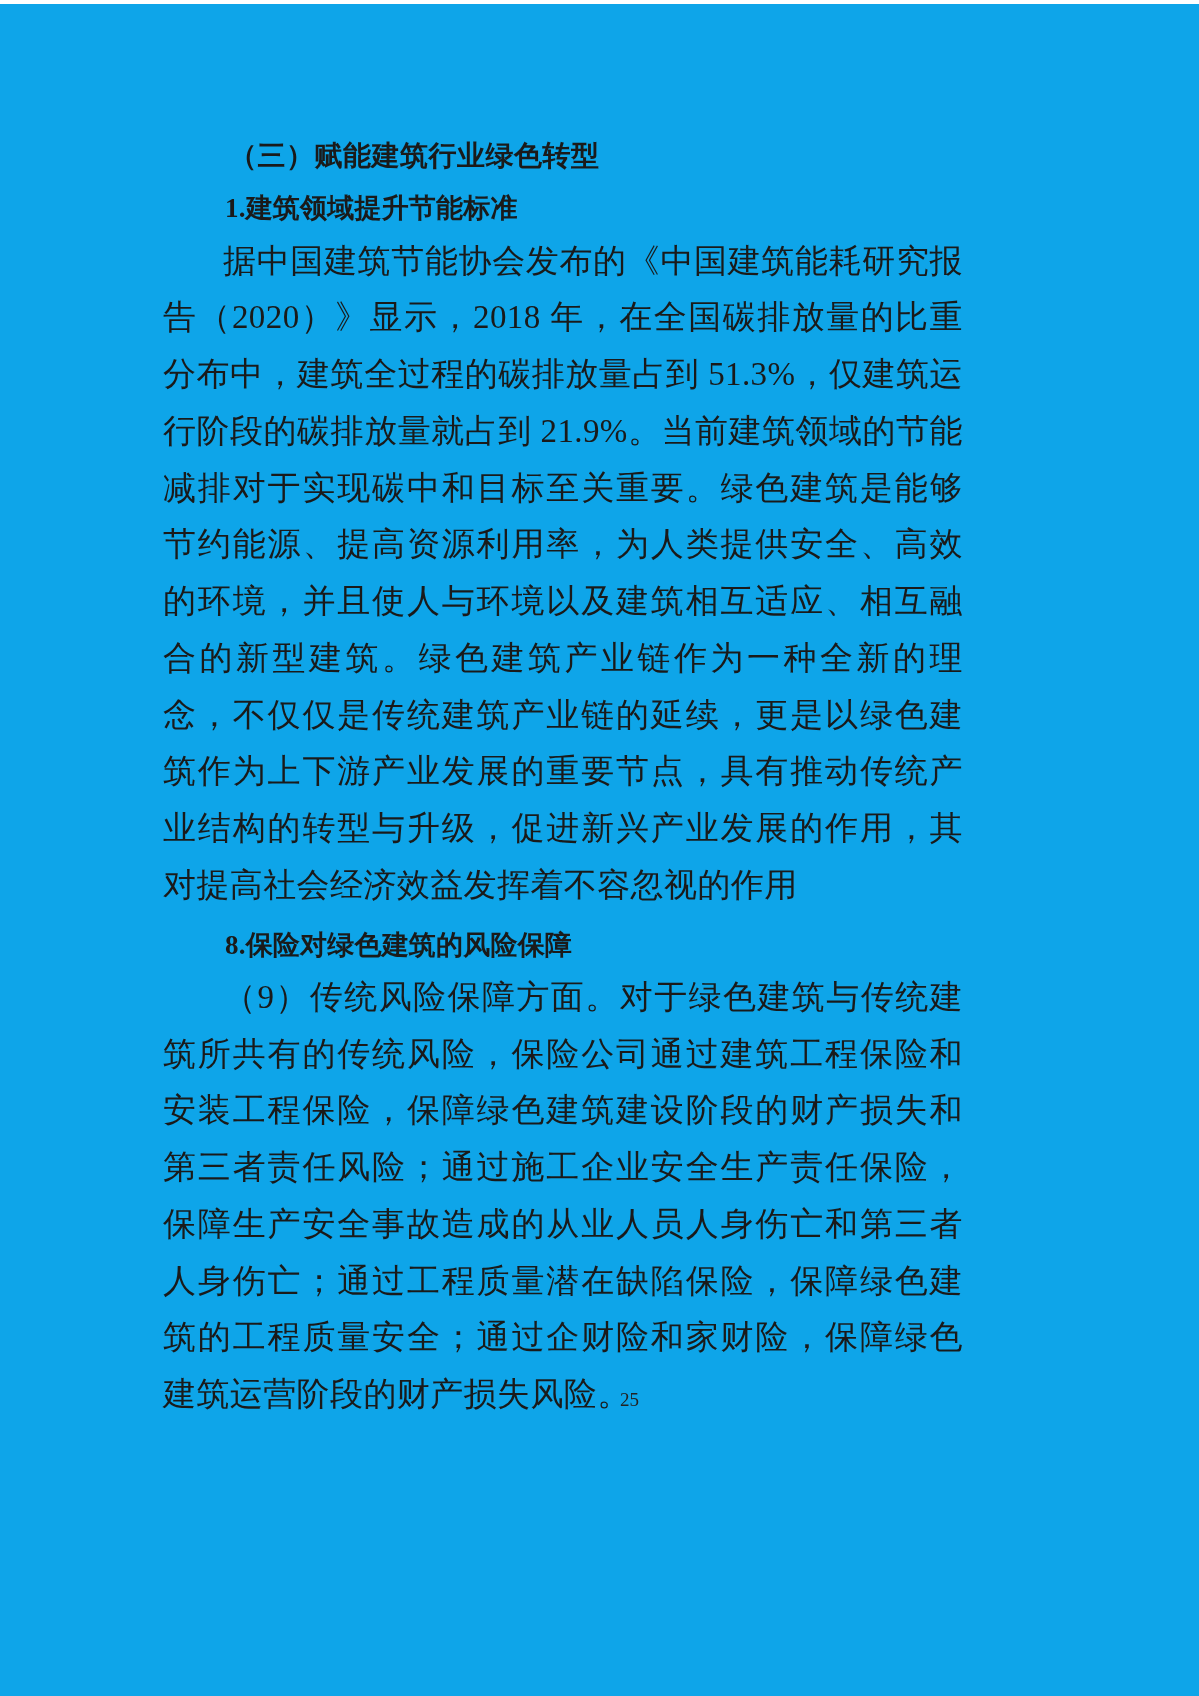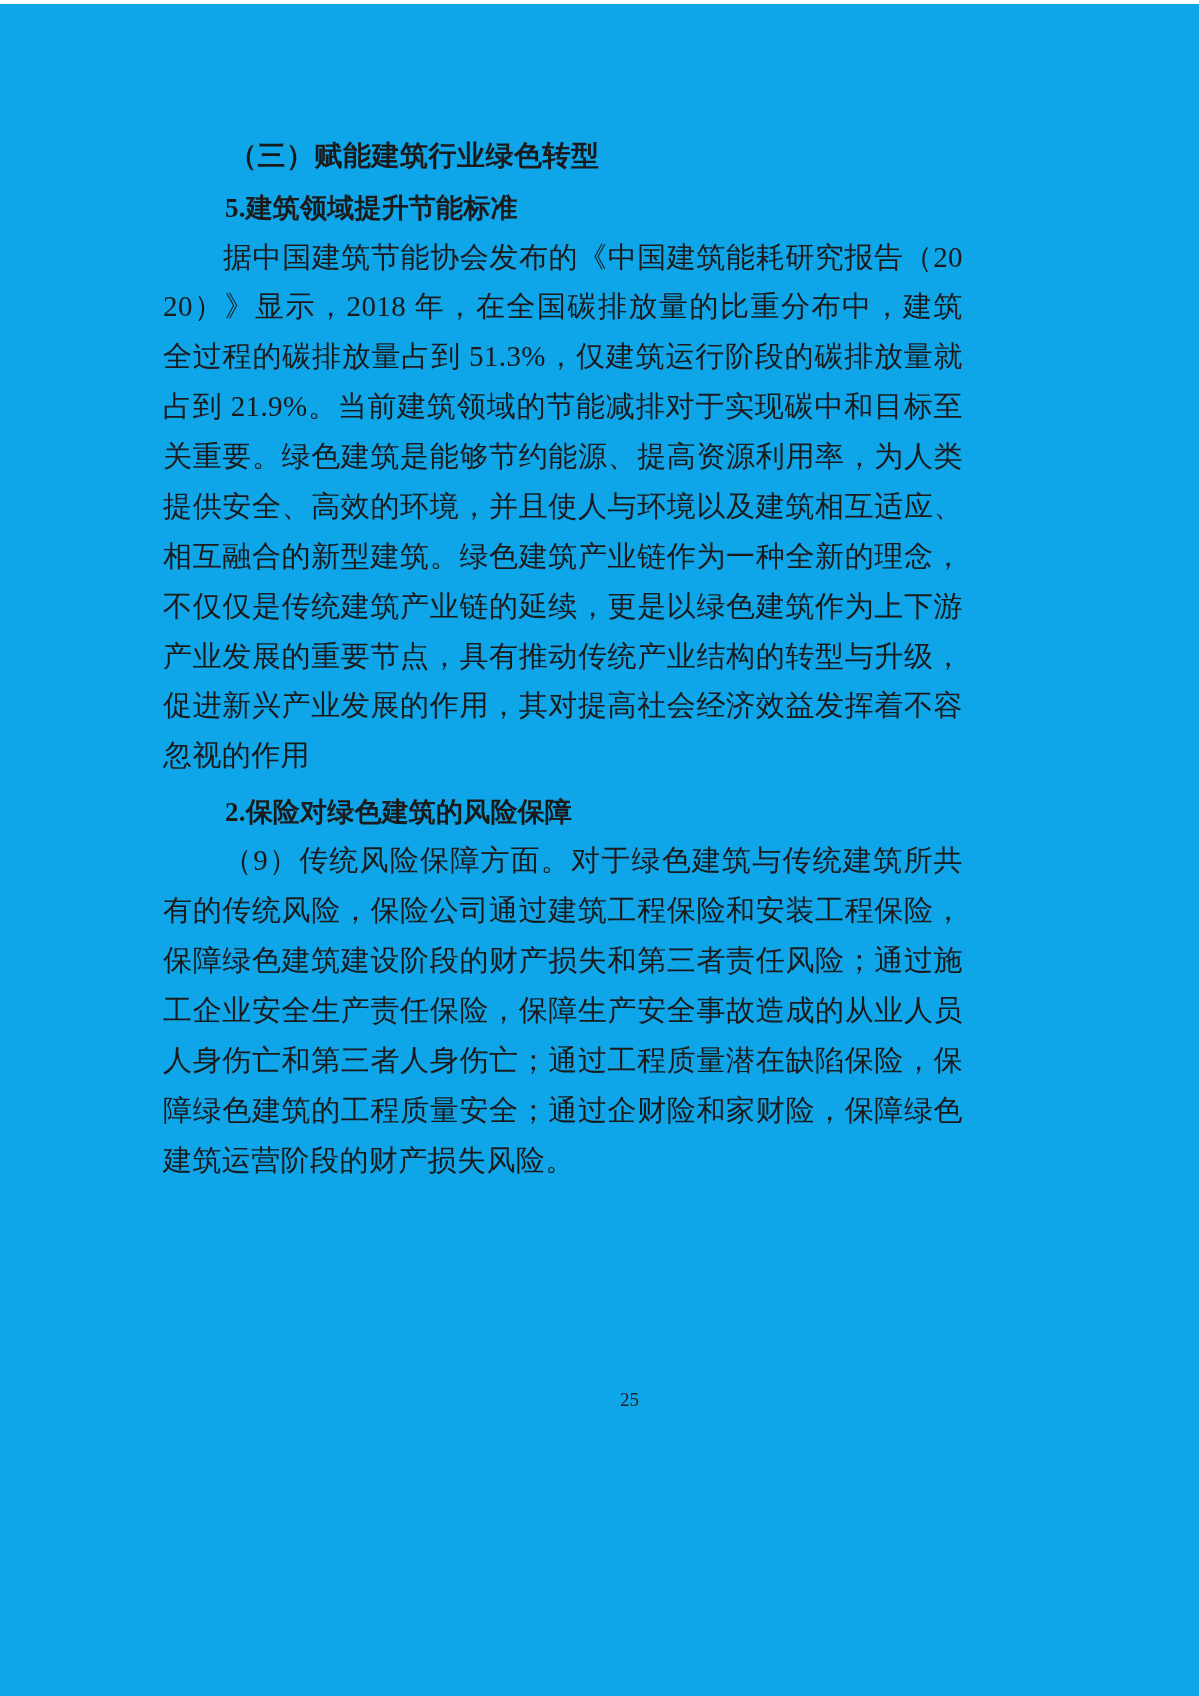--- a/index.html
+++ b/index.html
@@ -36,21 +36,21 @@
   }
   .h-sub {
     font-weight: bold;
     font-size: 27px;
     line-height: 1.6;
     letter-spacing: 0.2px;
     margin: 10px 0 2px 0;
     text-indent: 62px;
   }
   p.body {
-    font-size: 29px;
+    font-size: 33px;
     line-height: 1.72;
     letter-spacing: 0.4px;
     margin: 0 0 2px 0;
     text-align: justify;
     text-justify: inter-ideograph;
     text-indent: 60px;
     word-break: break-all;
   }
   p.body.sub-para {
     text-indent: 60px;
@@ -66,19 +66,19 @@
     font-family: "Liberation Serif", "DejaVu Serif", serif;
     padding-left: 48px;
   }
 </style>
 </head>
 <body>
 
 <div class="page">
   <div class="content">
     <div class="h-heading">（三）赋能建筑行业绿色转型</div>
-    <div class="h-sub">5.建筑领域提升节能标准</div>
+    <div class="h-sub">1.建筑领域提升节能标准</div>
     <p class="body">据中国建筑节能协会发布的《中国建筑能耗研究报告（2020）》显示，2018 年，在全国碳排放量的比重分布中，建筑全过程的碳排放量占到 51.3%，仅建筑运行阶段的碳排放量就占到 21.9%。当前建筑领域的节能减排对于实现碳中和目标至关重要。绿色建筑是能够节约能源、提高资源利用率，为人类提供安全、高效的环境，并且使人与环境以及建筑相互适应、相互融合的新型建筑。绿色建筑产业链作为一种全新的理念，不仅仅是传统建筑产业链的延续，更是以绿色建筑作为上下游产业发展的重要节点，具有推动传统产业结构的转型与升级，促进新兴产业发展的作用，其对提高社会经济效益发挥着不容忽视的作用</p>
-    <div class="h-sub">2.保险对绿色建筑的风险保障</div>
+    <div class="h-sub">8.保险对绿色建筑的风险保障</div>
     <p class="body sub-para">（9）传统风险保障方面。对于绿色建筑与传统建筑所共有的传统风险，保险公司通过建筑工程保险和安装工程保险，保障绿色建筑建设阶段的财产损失和第三者责任风险；通过施工企业安全生产责任保险，保障生产安全事故造成的从业人员人身伤亡和第三者人身伤亡；通过工程质量潜在缺陷保险，保障绿色建筑的工程质量安全；通过企财险和家财险，保障绿色建筑运营阶段的财产损失风险。</p>
   </div>
   <div class="page-number">25</div>
 </div>
 
 </body></html>

